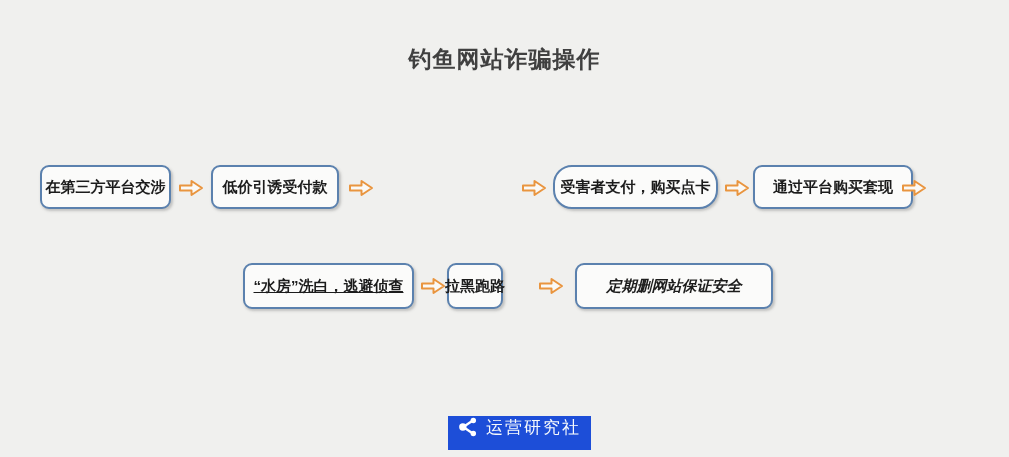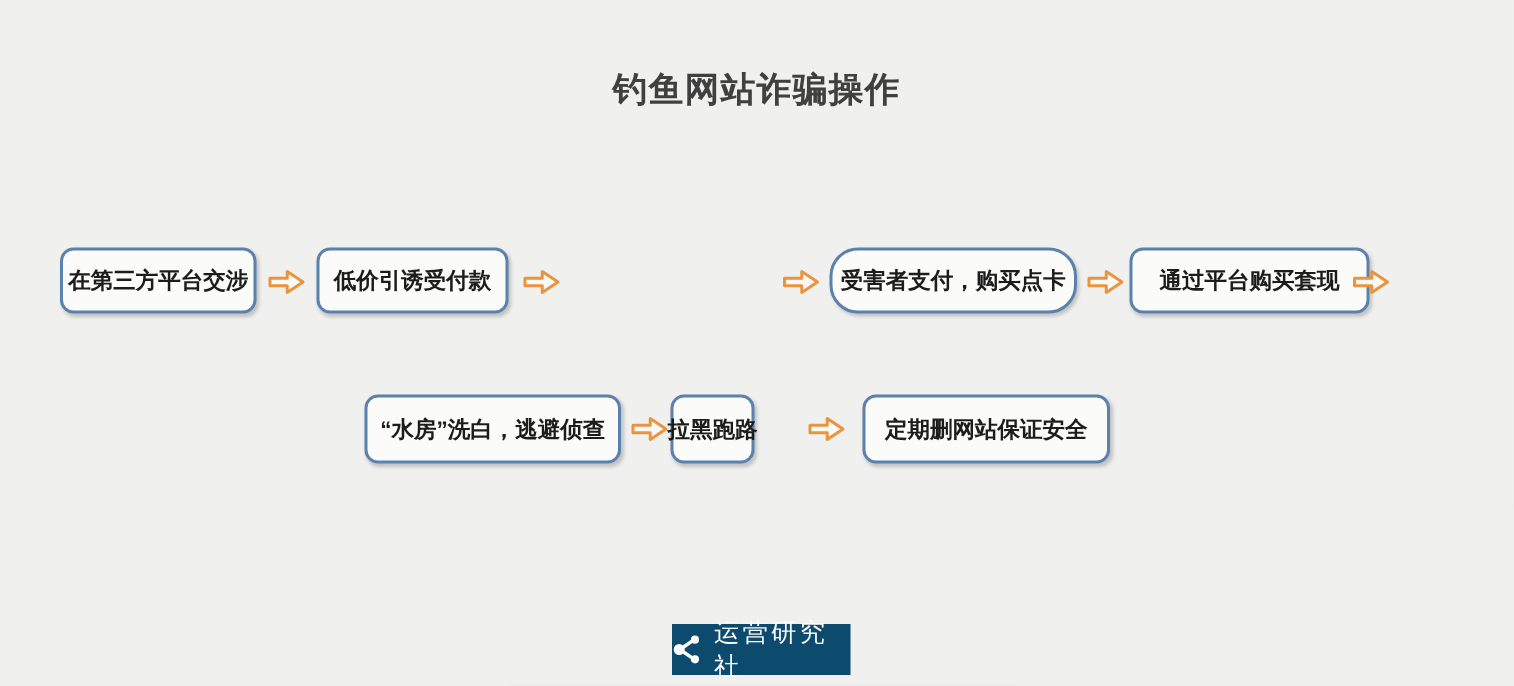--- a/index.html
+++ b/index.html
@@ -35,40 +35,40 @@
     font-weight: bold;
     color: #1c1c1c;
     white-space: nowrap;
     padding: 0 6px;
   }
   .b1 { left: 40px;  top: 165px; width: 131px; height: 44px; }
   .b2 { left: 211px; top: 165px; width: 128px; height: 44px; }
   .b3 { left: 382px; top: 165px; width: 130px; height: 44px; }
   .b4 { left: 553px; top: 165px; width: 165px; height: 44px; border-radius: 19px; }
   .b5 { left: 753px; top: 165px; width: 160px; height: 44px; text-align: center; }
-  .b6 { left: 243px; top: 263px; width: 171px; height: 46px; }
+  .b6 { left: 243px; top: 263px; width: 171px; height: 46px; text-decoration: underline; }
   .b7 { left: 447px; top: 263px; width: 56px;  height: 46px; }
-  .b8 { left: 575px; top: 263px; width: 165px; height: 46px; }
+  .b8 { left: 575px; top: 263px; width: 198px; height: 46px; font-style: italic; }
   .arrow { position: absolute; width: 26px; height: 18px; }
   .a1 { left: 178px; top: 179px; }
   .a2 { left: 348px; top: 179px; }
   .a3 { left: 521px; top: 179px; }
   .a4 { left: 724px; top: 179px; }
   .a5 { left: 901px; top: 179px; }
   .a6 { left: 420px; top: 277px; }
   .a7 { left: 538px; top: 277px; }
   .logo {
     position: absolute;
     left: 448px;
     top: 416px;
-    width: 119px;
+    width: 143px;
     height: 34px;
-    background: #0c4a6e;
+    background: #1d4ed8;
     display: flex;
-    align-items: center;
+    align-items: flex-start;
     justify-content: center;
     gap: 7px;
   }
   .logo-text {
     color: #f7fafc;
     font-size: 17px;
     letter-spacing: 2px;
     font-weight: normal;
   }
   .share-svg { width: 21px; height: 22px; flex: 0 0 auto; }

